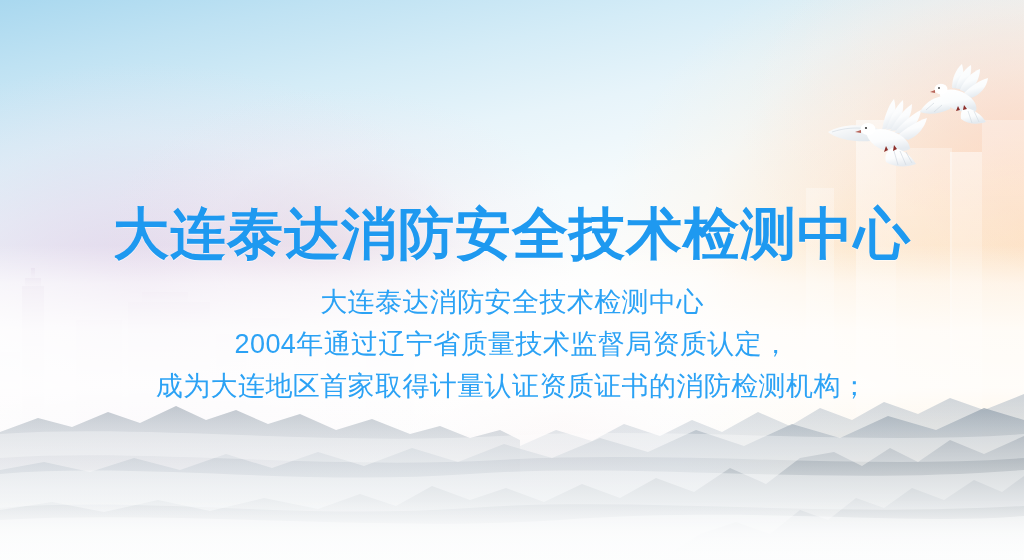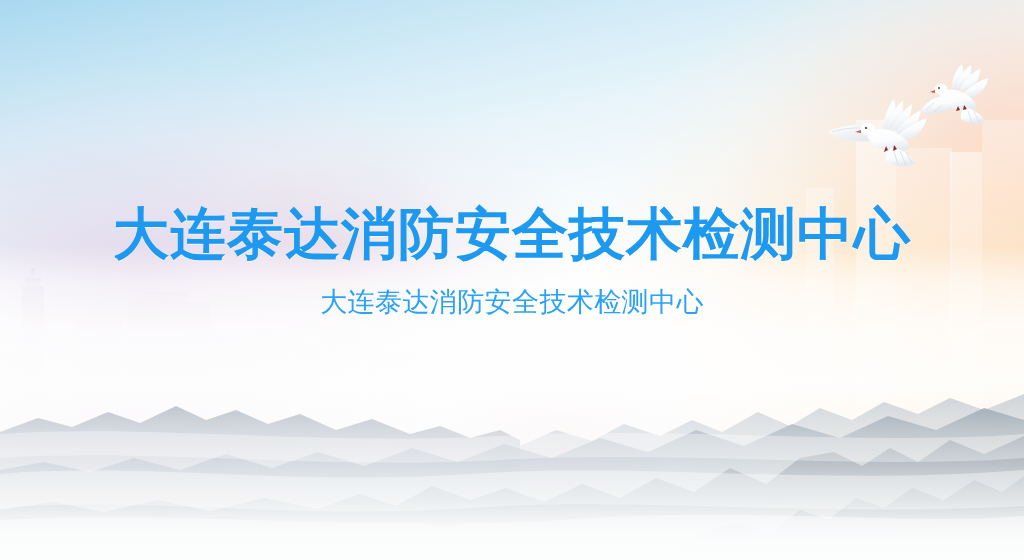--- a/index.html
+++ b/index.html
@@ -385,17 +385,19 @@
       <path d="M46,43 L45,48 L49,47 Z" fill="#8d2f2a"></path>
     </svg>
   </div>
 
   <div id="text-block">
 
     <h1 id="main-title">大连泰达消防安全技术检测中心</h1>
 
     <div id="body-copy">
       <div class="line">大连泰达消防安全技术检测中心</div>
+      <div class="line">2004年通过辽宁省质量技术监督局资质认定，</div>
+      <div class="line">成为大连地区首家取得计量认证资质证书的消防检测机构；</div>
     </div>
 
   </div>
 
 </div>
 
 </body></html>

